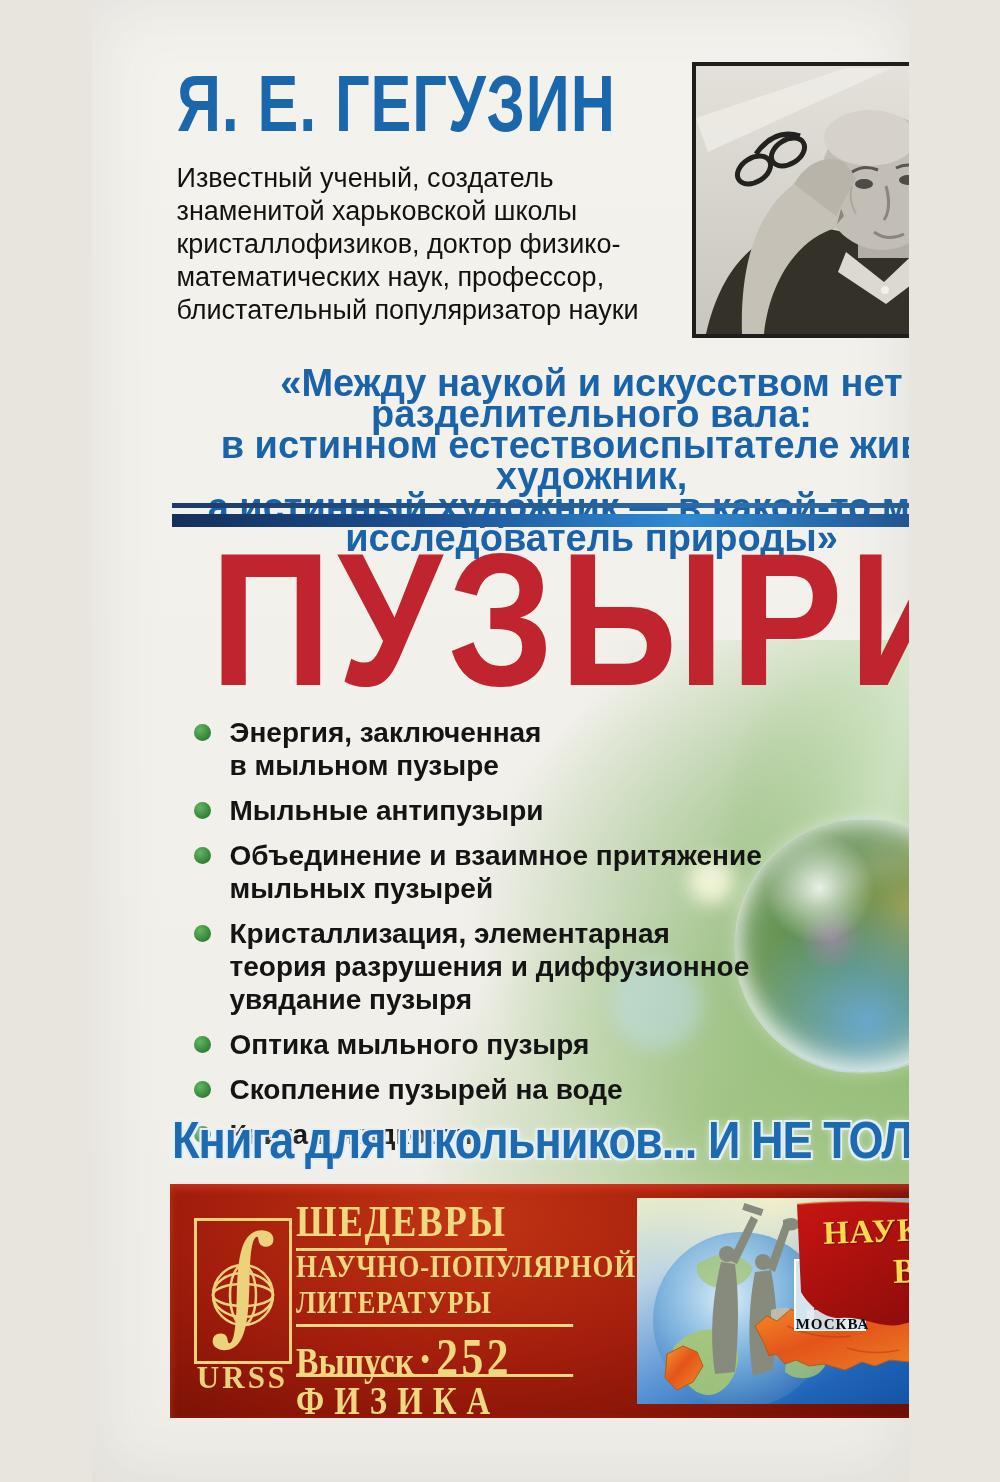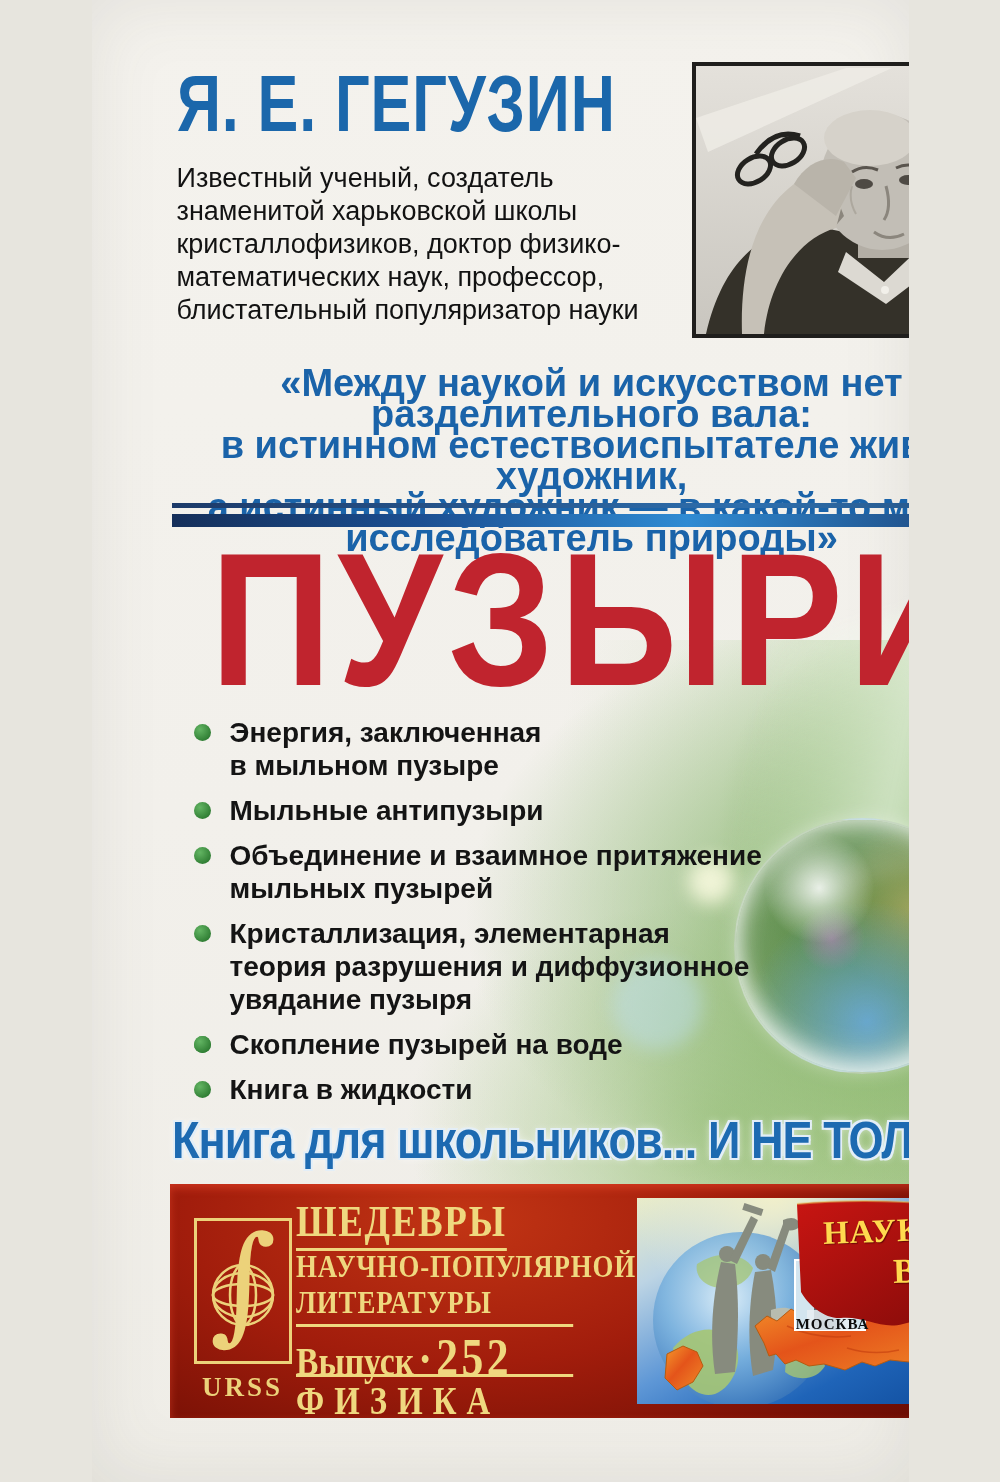--- a/index.html
+++ b/index.html
@@ -63,22 +63,22 @@
   
   .tagline{position:absolute;left:80px;top:1110px;z-index:3;color:#1d6ab1;font-weight:bold;
     font-size:46px;letter-spacing:-1px;white-space:nowrap;transform:scale(.98,1.12);transform-origin:left top;
     text-shadow:-2px -2px 0 #e3eef7, 2px -2px 0 #e3eef7, -2px 2px 0 #e3eef7, 2px 2px 0 #e3eef7, 0 0 8px rgba(255,255,255,.8);}
   
   .banner{position:absolute;left:78px;top:1184px;width:848px;height:234px;z-index:4;
     background:radial-gradient(ellipse 620px 320px at 35% 15%, #c23514 0%, #a21d0c 45%, #7c1206 78%, #660c04 100%);
     box-shadow:inset 0 4px 8px rgba(255,80,50,.45);}
   .urss-box{position:absolute;left:24px;top:34px;width:98px;height:146px;border:3px solid #ecd27a;box-sizing:border-box;}
   .urss-box svg{display:block;width:100%;height:100%;}
-  .urss-label{position:absolute;left:10px;top:188px;width:126px;text-align:center;color:#ecd27a;
-    font-family:"Liberation Serif",serif;font-weight:bold;font-size:27px;letter-spacing:3px;}
+  .urss-label{position:absolute;left:10px;top:176px;width:126px;text-align:center;color:#ecd27a;
+    font-family:"Liberation Serif",serif;font-weight:bold;font-size:31px;letter-spacing:3px;}
   .series{position:absolute;left:126px;top:0;width:430px;color:#efd87f;
     font-family:"Liberation Serif",serif;transform:scaleX(.84);transform-origin:left top;}
   .series .s1{position:absolute;left:0;top:12px;font-size:44px;font-weight:bold;letter-spacing:2px;
     border-bottom:3px solid #efd87f;padding-bottom:1px;white-space:nowrap;}
   .series .s2{position:absolute;left:0;top:64px;font-size:32px;font-weight:bold;letter-spacing:1px;white-space:nowrap;}
   .series .s3{position:absolute;left:0;top:100px;font-size:32px;font-weight:bold;letter-spacing:1px;white-space:nowrap;}
   .series .hr{position:absolute;left:0;width:330px;height:3px;background:#efd87f;}
   .series .hr1{top:140px;} .series .hr2{top:190px;}
   .series .issue{position:absolute;left:0;top:144px;white-space:nowrap;font-weight:bold;}
   .series .issue .lbl{font-size:40px;}
@@ -169,21 +169,21 @@
 
   <ul class="topics">
     <li><span class="dot"></span><span class="pre">Энергия, заключенная
 в мыльном пузыре</span></li>
     <li><span class="dot"></span><span class="pre">Мыльные антипузыри</span></li>
     <li><span class="dot"></span><span class="pre">Объединение и взаимное притяжение
 мыльных пузырей</span></li>
     <li><span class="dot"></span><span class="pre">Кристаллизация, элементарная
 теория разрушения и диффузионное
 увядание пузыря</span></li>
-    <li><span class="dot"></span></li>
+    <li><span class="dot"></span><span class="pre">Оптика мыльного пузыря</span></li>
     <li><span class="dot"></span><span class="pre">Скопление пузырей на воде</span></li>
     <li><span class="dot"></span><span class="pre">Книга в жидкости</span></li>
   </ul>
 
   <div class="tagline">Книга для школьников... И НЕ ТОЛЬКО!</div>
 
   <div class="banner">
 
     <div class="urss-box">
       <svg viewBox="0 0 92 140">

